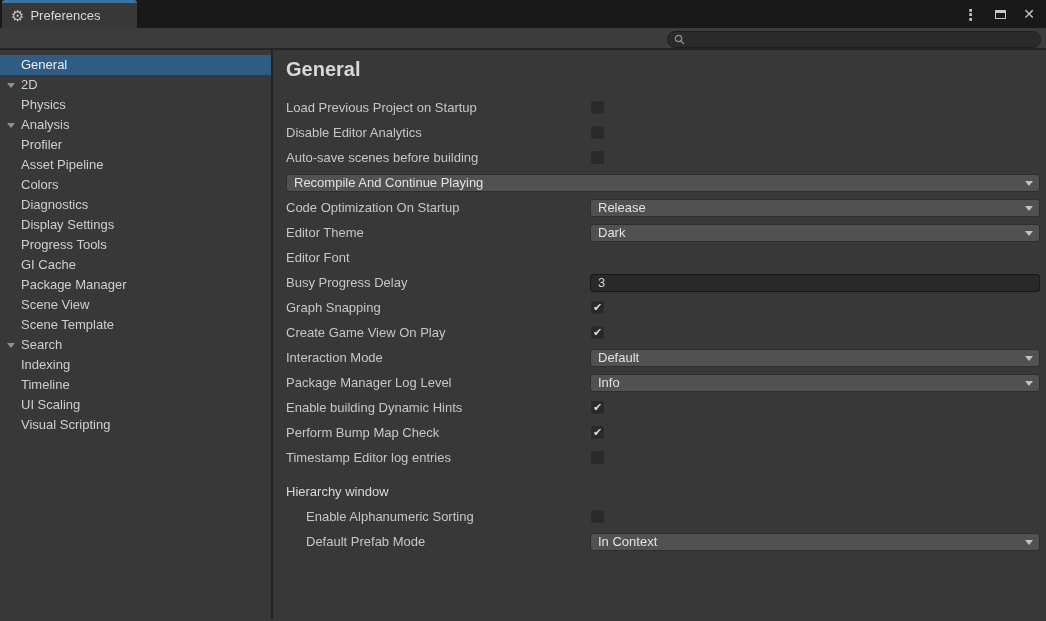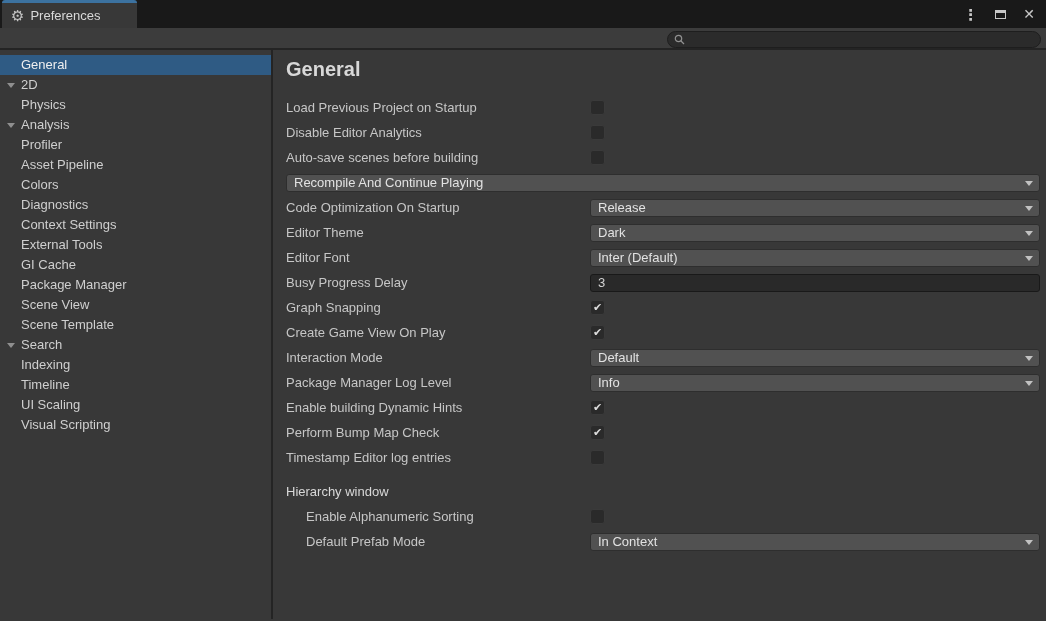--- a/index.html
+++ b/index.html
@@ -101,22 +101,22 @@
   <div class="bodyarea">
     <div class="sidebar">
         <div class="side-item selected"><span>General</span></div>
         <div class="side-item"><span class="fold"></span><span>2D</span></div>
         <div class="side-item indent1"><span>Physics</span></div>
         <div class="side-item"><span class="fold"></span><span>Analysis</span></div>
         <div class="side-item indent1"><span>Profiler</span></div>
         <div class="side-item"><span>Asset Pipeline</span></div>
         <div class="side-item"><span>Colors</span></div>
         <div class="side-item"><span>Diagnostics</span></div>
-        <div class="side-item"><span>Context Settings</span></div>
-        <div class="side-item"><span>External Tools</span></div>
+        <div class="side-item"><span>Display Settings</span></div>
+        <div class="side-item"><span>Progress Tools</span></div>
         <div class="side-item"><span>GI Cache</span></div>
         <div class="side-item"><span>Package Manager</span></div>
         <div class="side-item"><span>Scene View</span></div>
         <div class="side-item"><span>Scene Template</span></div>
         <div class="side-item"><span class="fold"></span><span>Search</span></div>
         <div class="side-item indent1"><span>Indexing</span></div>
         <div class="side-item"><span>Timeline</span></div>
         <div class="side-item"><span>UI Scaling</span></div>
         <div class="side-item"><span>Visual Scripting</span></div>
       </div>
@@ -159,25 +159,20 @@
           <div class="srow">
             <span class="lbl">Editor Theme</span>
             <div class="ctrl">
               <div class="dropdown">
                 <span>Dark</span>
               </div>
             </div>
           </div>
           <div class="srow">
             <span class="lbl">Editor Font</span>
-            <div class="ctrl">
-              <div class="dropdown">
-                <span>Inter (Default)</span>
-              </div>
-            </div>
           </div>
           <div class="srow">
             <span class="lbl">Busy Progress Delay</span>
             <div class="ctrl">
               <div class="tfield">3</div>
             </div>
           </div>
           <div class="srow">
             <span class="lbl">Graph Snapping</span>
             <div class="ctrl">

